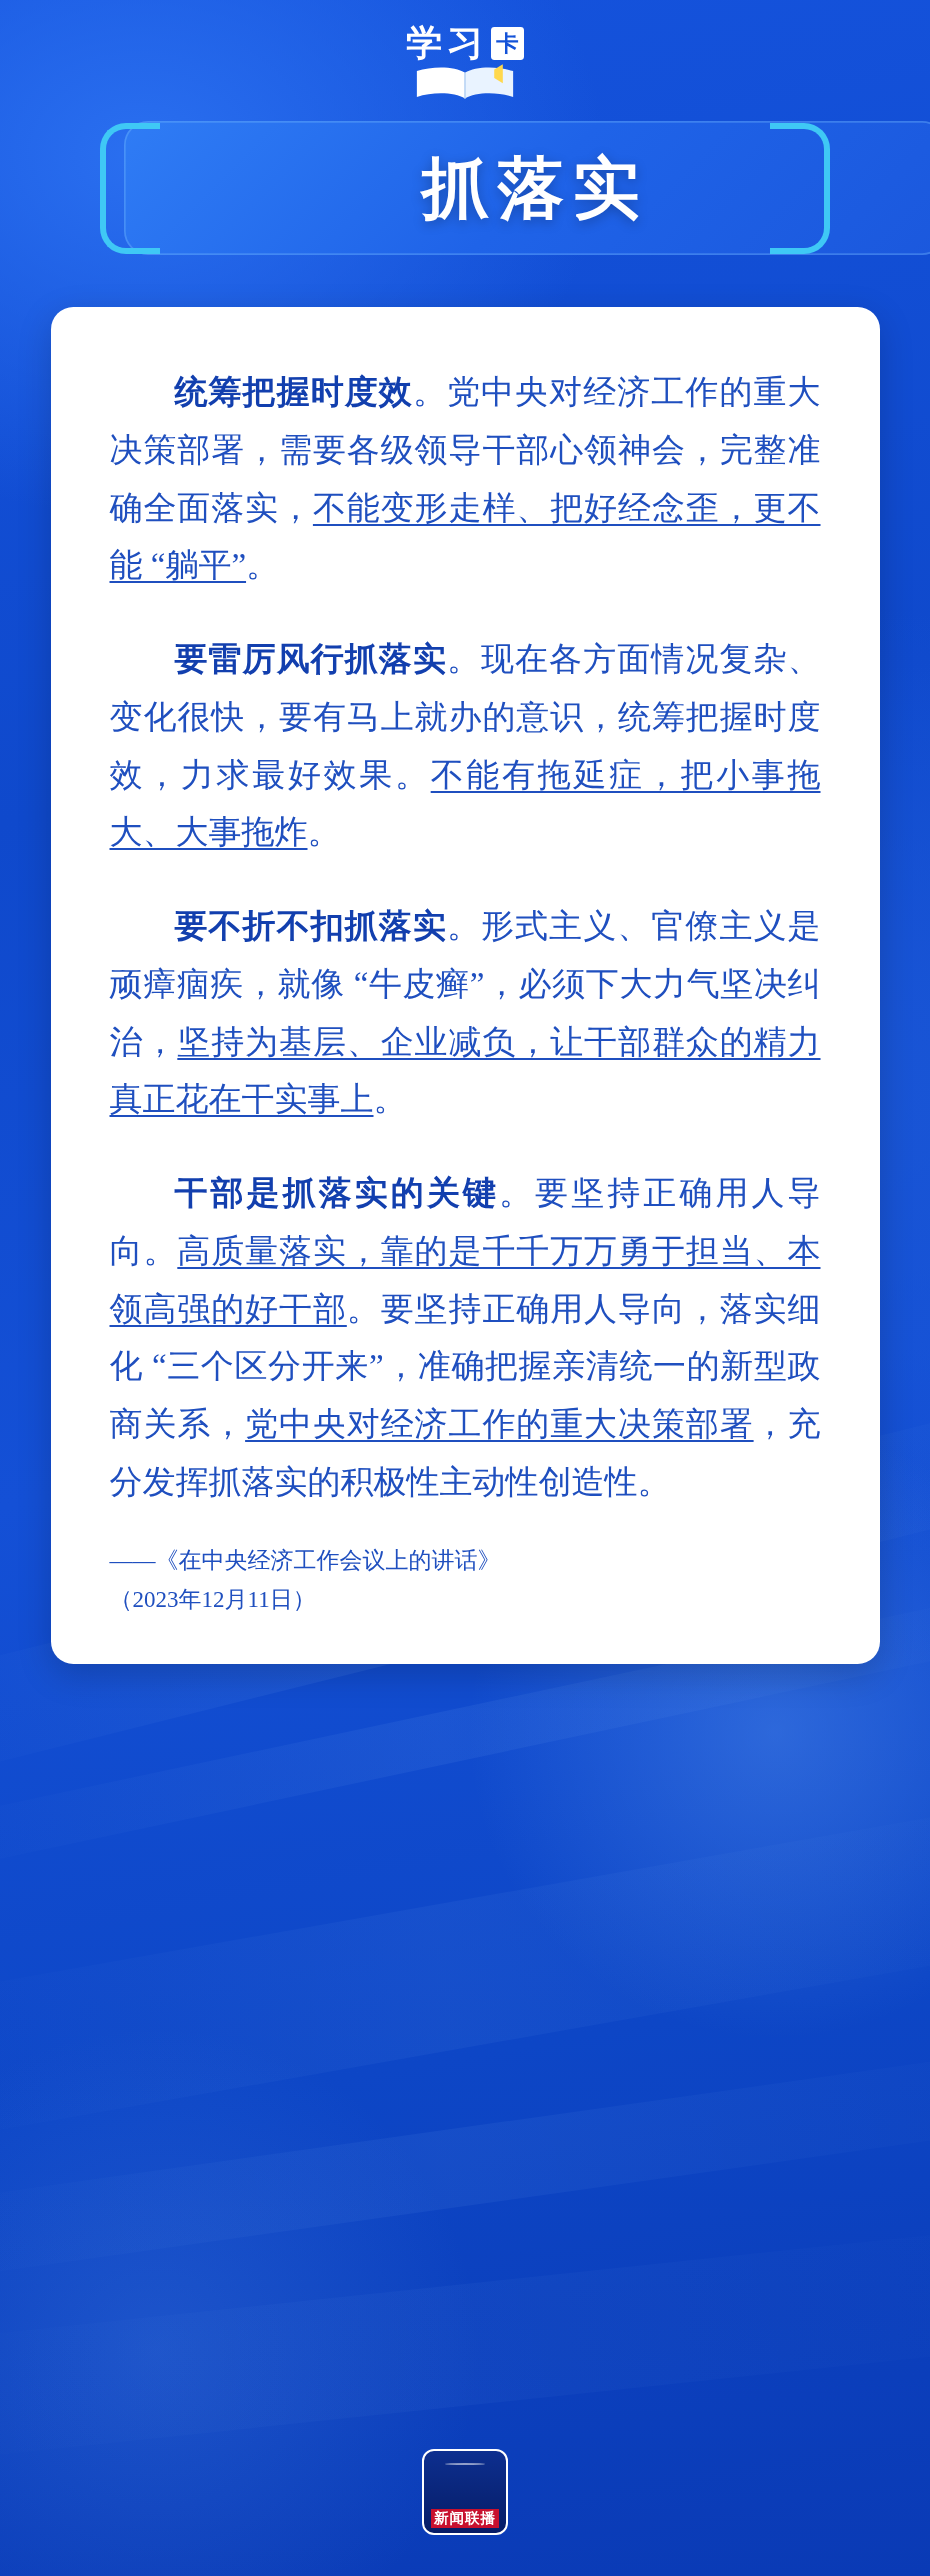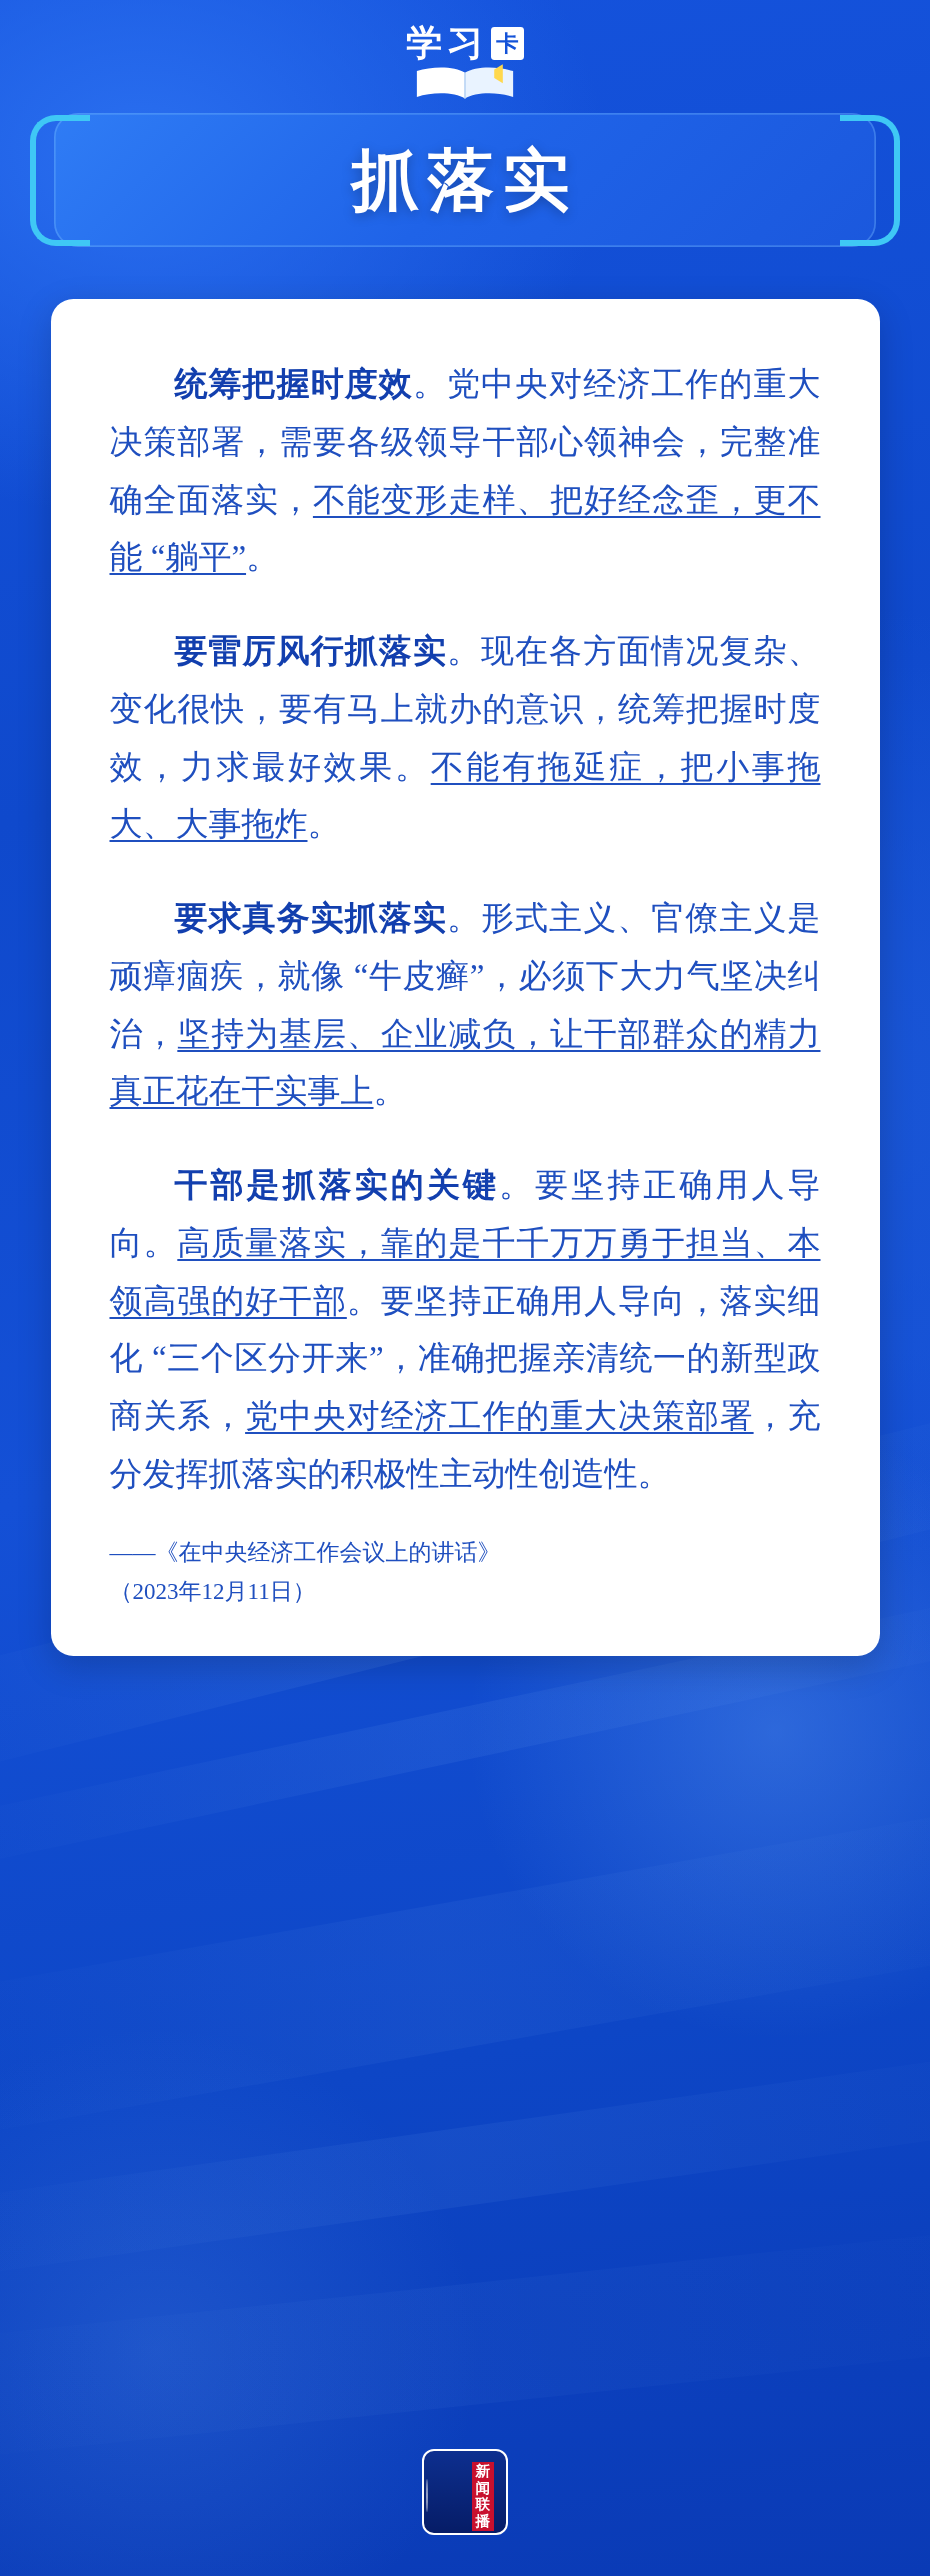--- a/index.html
+++ b/index.html
@@ -78,22 +78,22 @@
     padding: 0.9px 5.2px;
     border-radius: 3.4px;
     margin-left: 2.6px;
     font-family: "Liberation Serif", serif;
   }
   .logo-book { margin-top: -5.2px; }
 
   
   .title-zone {
     position: relative;
-    margin: 11px auto 0;
-    width: 870px;
+    margin: 19px auto 0;
+    width: 730px;
     height: 155px;
   }
   .title-box {
     position: absolute;
     left: 24px; top: 0;
     width: 822px; height: 134px;
     border-radius: 24px;
     background: linear-gradient(135deg, #2f7cf5 0%, #1f63e8 50%, #1b58dd 100%);
     box-shadow: inset 0 0 0 1.7px rgba(120,190,255,0.35);
     display: flex;
@@ -169,21 +169,21 @@
     bottom: 41px;
     display: flex;
     justify-content: center;
   }
   .news-badge {
     width: 86px; height: 86px;
     border-radius: 12px;
     background: linear-gradient(180deg, #0d2f8f 0%, #061c66 100%);
     border: 2.6px solid #ffffff;
     display: flex;
-    flex-direction: row;
+    flex-direction: column;
     align-items: center;
     justify-content: flex-start;
     padding-top: 5.2px;
     overflow: hidden;
     gap: 48px;
   }
   .globe {
     width: 43px; height: 43px;
     border-radius: 50%;
     background:
@@ -259,21 +259,21 @@
 
   <p class="para">
     <span class="lead">统筹把握时度效</span><span>。党中央对经济工作的重大决策部署，需要各级领导干部心领神会，完整准确全面落实，</span><span class="ul">不能变形走样、把好经念歪，更不能 “躺平”</span><span>。</span>
   </p>
 
   <p class="para">
     <span class="lead">要雷厉风行抓落实</span><span>。现在各方面情况复杂、变化很快，要有马上就办的意识，统筹把握时度效，力求最好效果。</span><span class="ul">不能有拖延症，把小事拖大、大事拖炸</span><span>。</span>
   </p>
 
   <p class="para">
-    <span class="lead">要求真务实抓落实</span><span>。形式主义、官僚主义是顽瘴痼疾，就像 “牛皮癣”，必须下大力气坚决纠治，</span><span class="ul">坚持为基层、企业减负，让干部群众的精力真正花在干实事上</span><span>。</span>
+    <span class="lead">要不折不扣抓落实</span><span>。形式主义、官僚主义是顽瘴痼疾，就像 “牛皮癣”，必须下大力气坚决纠治，</span><span class="ul">坚持为基层、企业减负，让干部群众的精力真正花在干实事上</span><span>。</span>
   </p>
 
   <p class="para">
     <span class="lead">干部是抓落实的关键</span><span>。要坚持正确用人导向。</span><span class="ul">高质量落实，靠的是千千万万勇于担当、本领高强的好干部</span><span>。要坚持正确用人导向，落实细化 “三个区分开来”，准确把握亲清统一的新型政商关系，</span><span class="ul">党中央对经济工作的重大决策部署</span><span>，充分发挥抓落实的积极性主动性创造性。</span>
   </p>
 
   <div class="source">
     <div>——《在中央经济工作会议上的讲话》</div>
     <div>（2023年12月11日）</div>
   </div>

